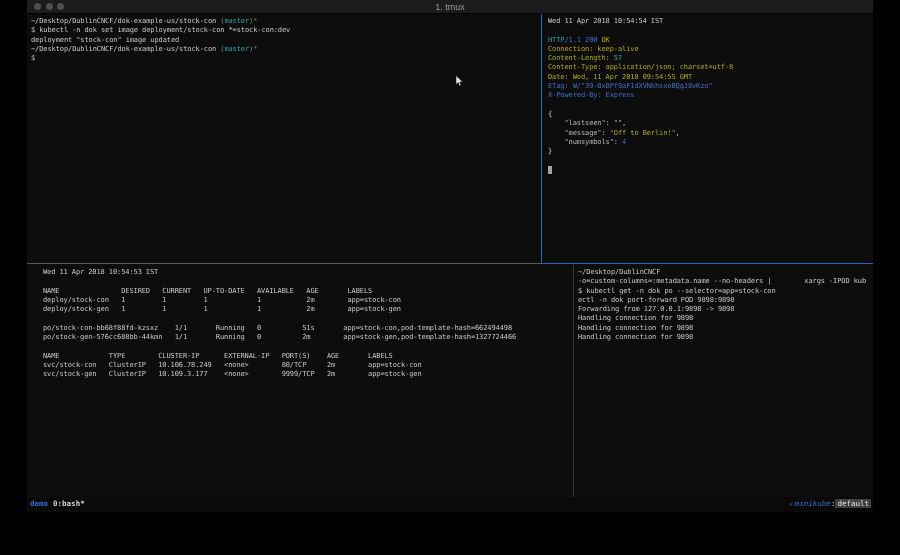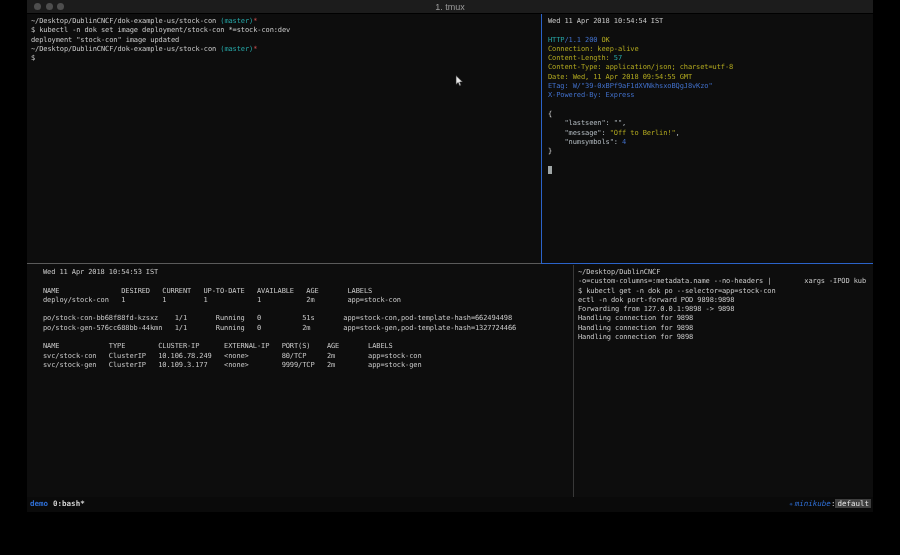--- a/index.html
+++ b/index.html
@@ -84,20 +84,21 @@
           <div class="tline"><span class="c-pale">    "numsymbols": </span><span class="c-blue">4</span></div>
           <div class="tline"><span class="c-white">}</span></div>
           <div class="tline"></div>
           <div class="tline"><span class="c-cursor"> </span></div>
         </div>
       <div class="pane pane-bl">
           <div class="tline"><span class="c-fg">Wed 11 Apr 2018 10:54:53 IST</span></div>
           <div class="tline"></div>
           <div class="tline"><span class="c-fg">NAME               DESIRED   CURRENT   UP-TO-DATE   AVAILABLE   AGE       LABELS</span></div>
           <div class="tline"><span class="c-fg">deploy/stock-con   1         1         1            1           2m        app=stock-con</span></div>
+          <div class="tline"><span class="c-fg">deploy/stock-gen   1         1         1            1           2m        app=stock-gen</span></div>
           <div class="tline"></div>
           <div class="tline"><span class="c-fg">po/stock-con-bb68f88fd-kzsxz    1/1       Running   0          51s       app=stock-con,pod-template-hash=662494498</span></div>
           <div class="tline"><span class="c-fg">po/stock-gen-576cc688bb-44kmn   1/1       Running   0          2m        app=stock-gen,pod-template-hash=1327724466</span></div>
           <div class="tline"></div>
           <div class="tline"><span class="c-fg">NAME            TYPE        CLUSTER-IP      EXTERNAL-IP   PORT(S)    AGE       LABELS</span></div>
           <div class="tline"><span class="c-fg">svc/stock-con   ClusterIP   10.106.78.249   &lt;none&gt;        80/TCP     2m        app=stock-con</span></div>
           <div class="tline"><span class="c-fg">svc/stock-gen   ClusterIP   10.109.3.177    &lt;none&gt;        9999/TCP   2m        app=stock-gen</span></div>
         </div>
       <div class="pane pane-br">
           <div class="tline"><span class="c-fg">~/Desktop/DublinCNCF</span></div>

